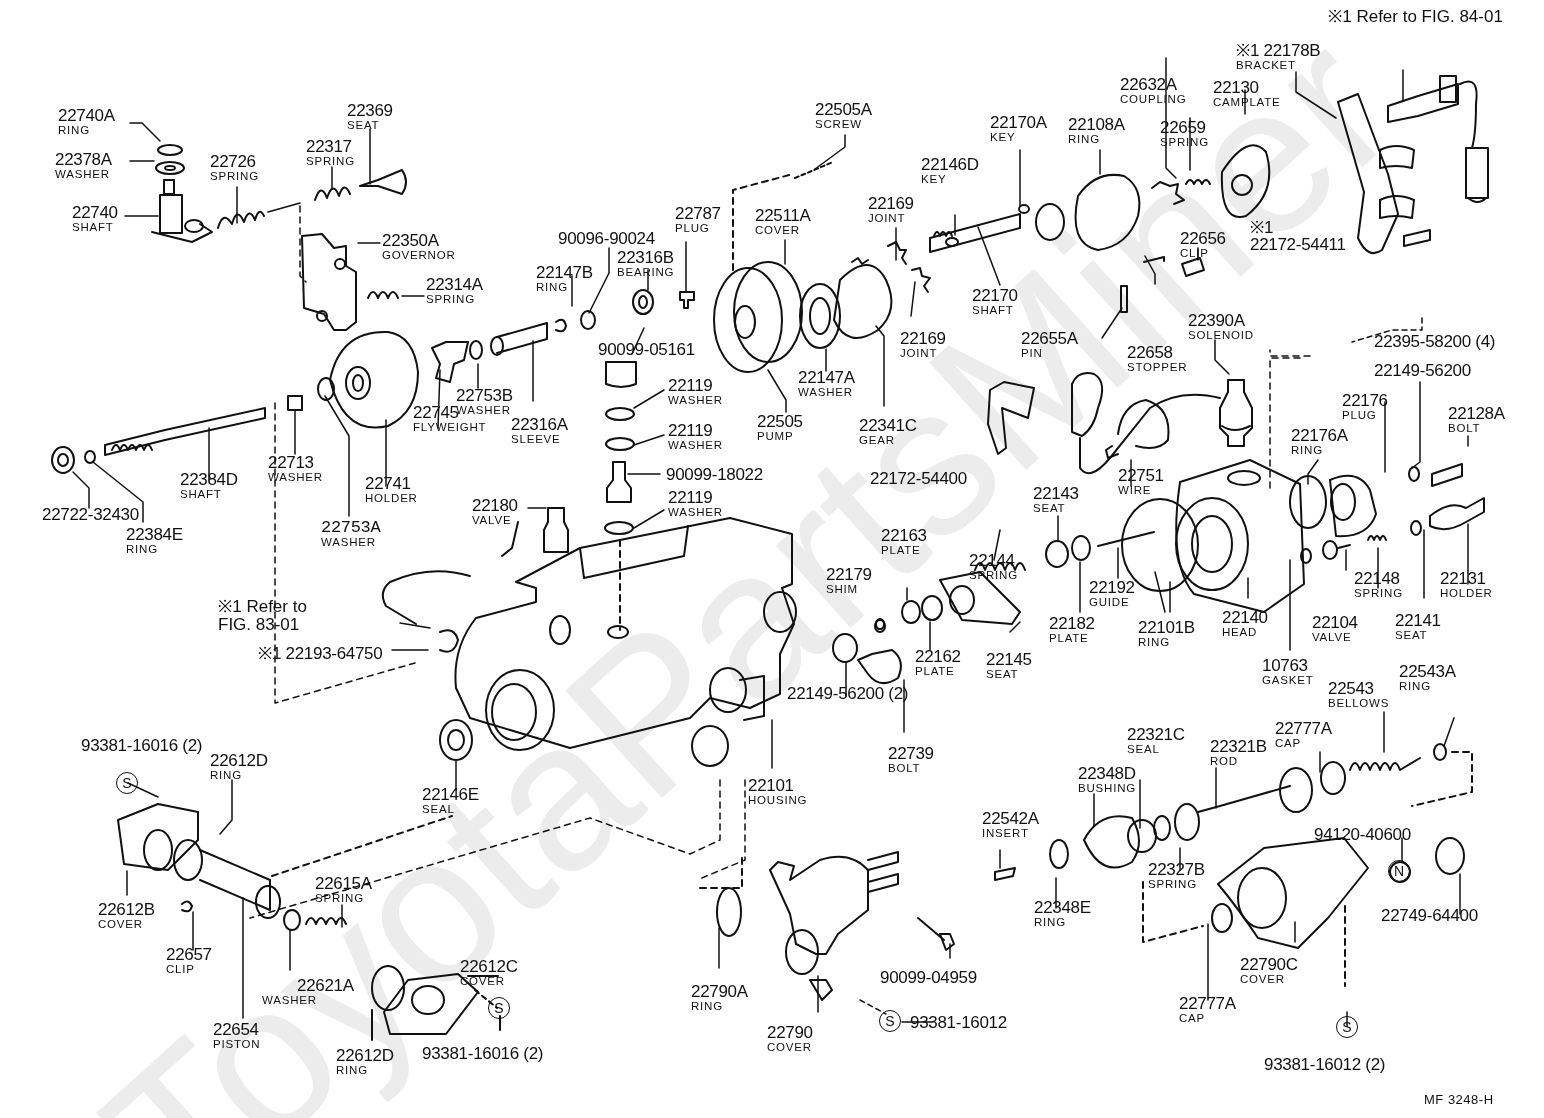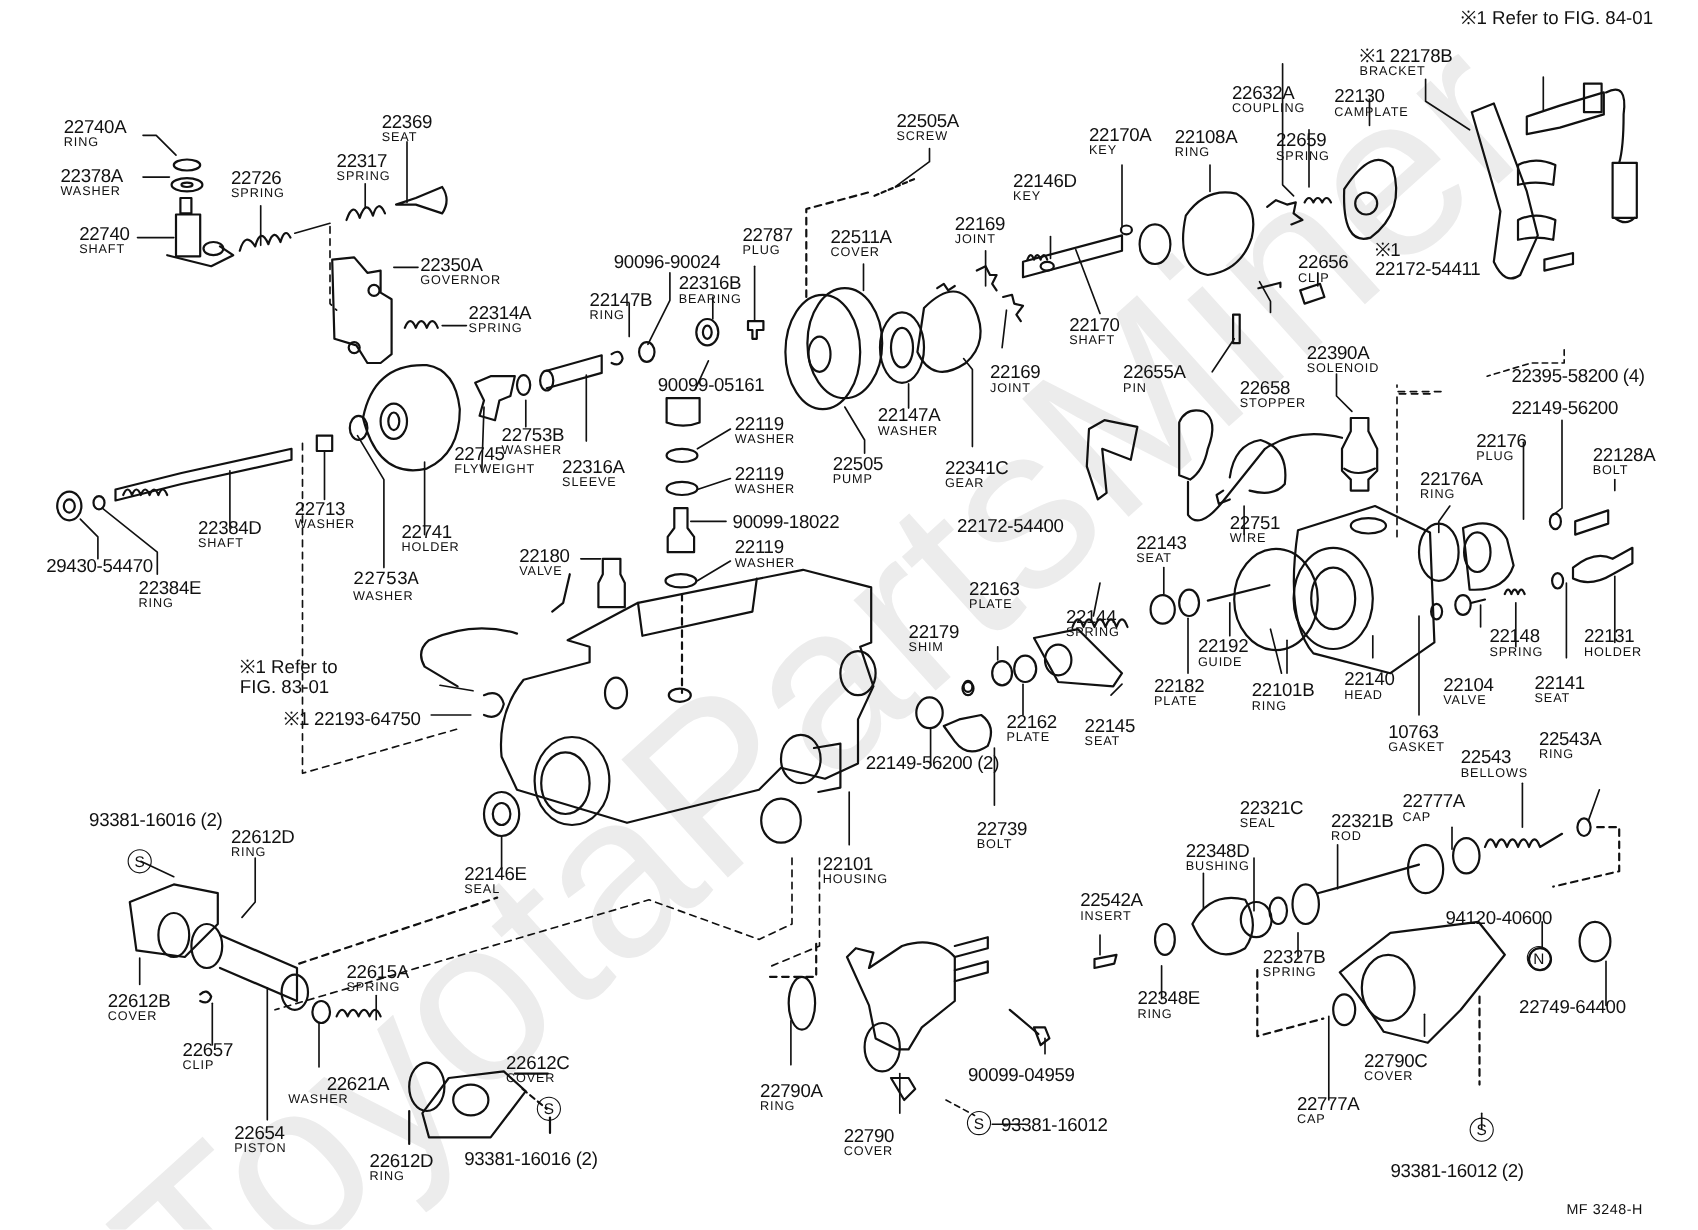--- a/index.html
+++ b/index.html
@@ -530,21 +530,21 @@
       </div>
       <div class="lbl" style="left: 268px; top: 454px;">
         <span class="num" style="white-space: pre;">22713</span>
         <span class="nm">WASHER</span>
       </div>
       <div class="lbl" style="left: 180px; top: 471px;">
         <span class="num" style="white-space: pre;">22384D</span>
         <span class="nm">SHAFT</span>
       </div>
       <div class="lbl" style="left: 42px; top: 506px;">
-        <span class="num" style="white-space: pre;">29430-54470</span>
+        <span class="num" style="white-space: pre;">22722-32430</span>
       </div>
       <div class="lbl" style="left: 126px; top: 526px;">
         <span class="num" style="white-space: pre;">22384E</span>
         <span class="nm">RING</span>
       </div>
       <div class="lbl" style="left: 321px; top: 519px;">
         <span class="num" style="white-space: pre; font-family: Liberation Mono, monospace;">22753A</span>
         <span class="nm">WASHER</span>
       </div>
       <div class="lbl" style="left: 598px; top: 341px;">

